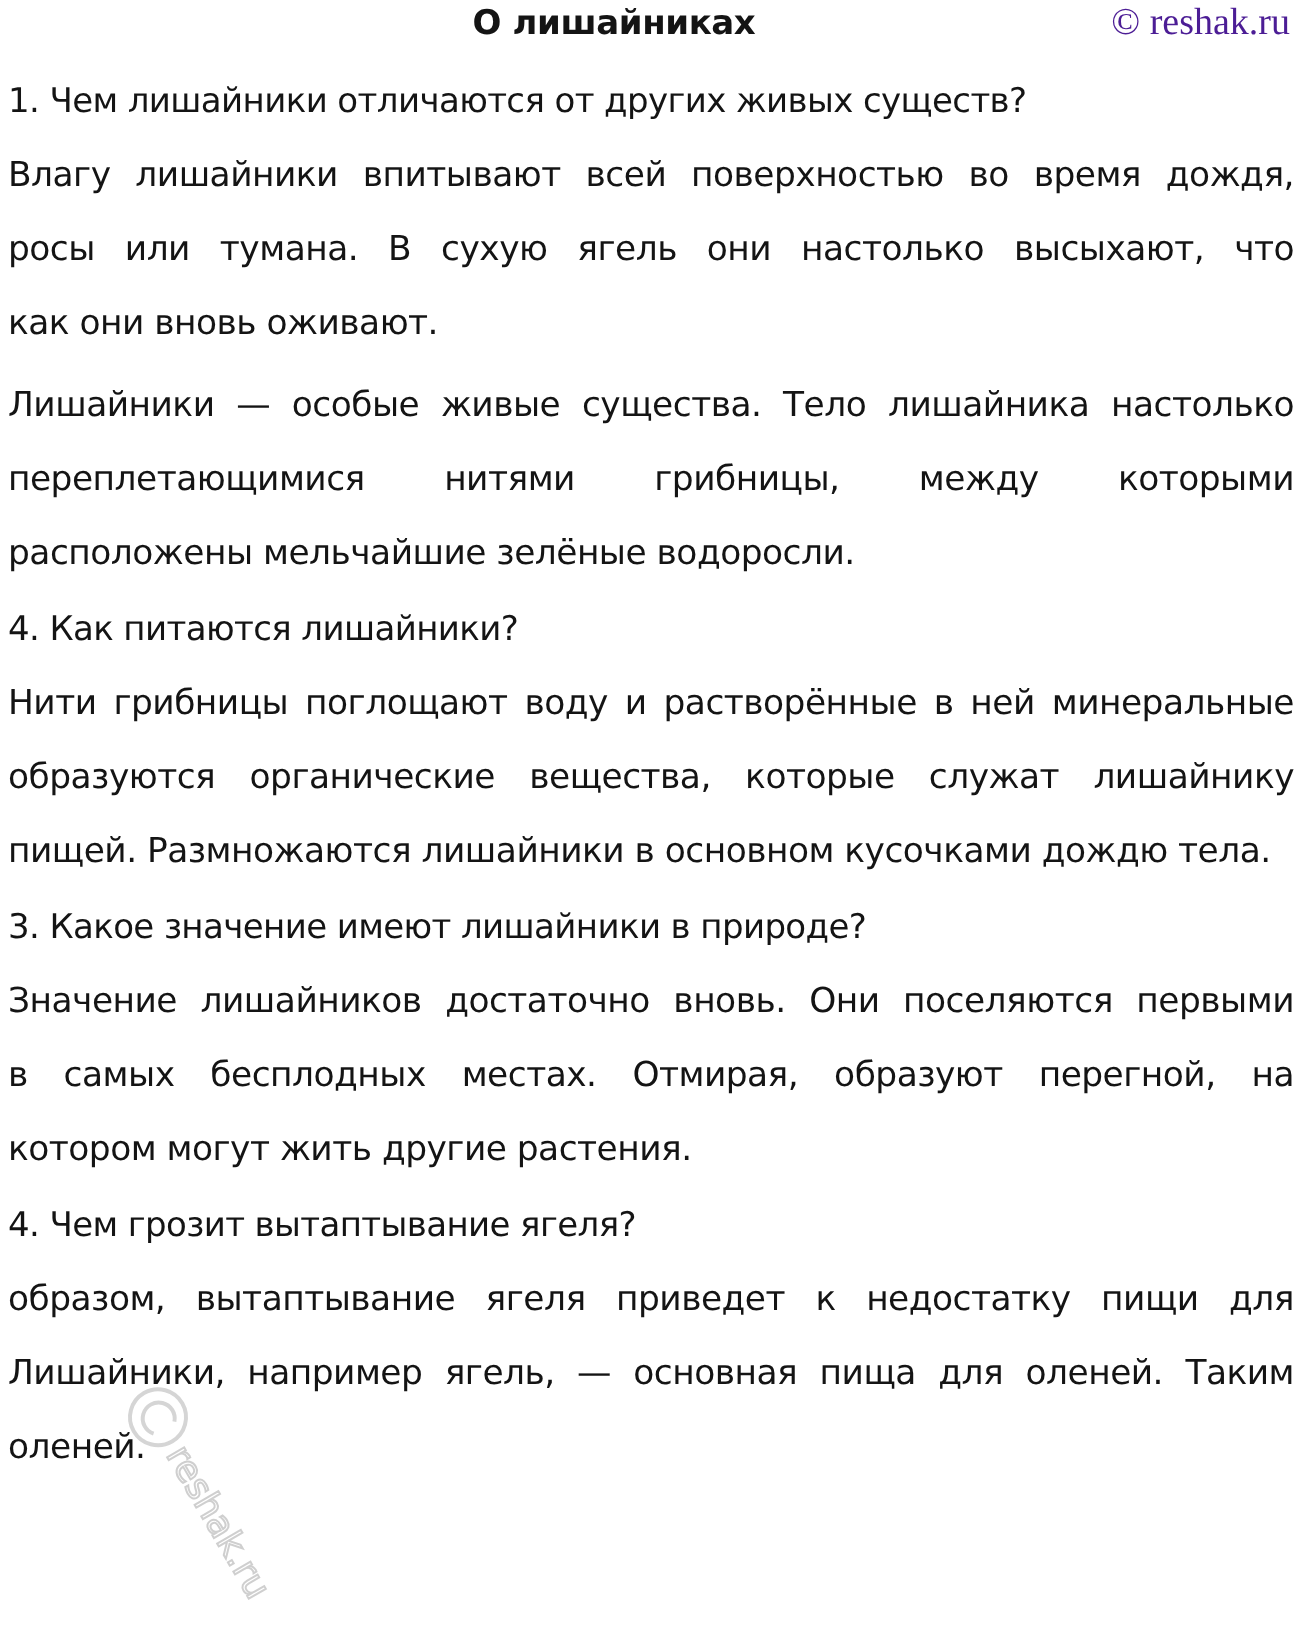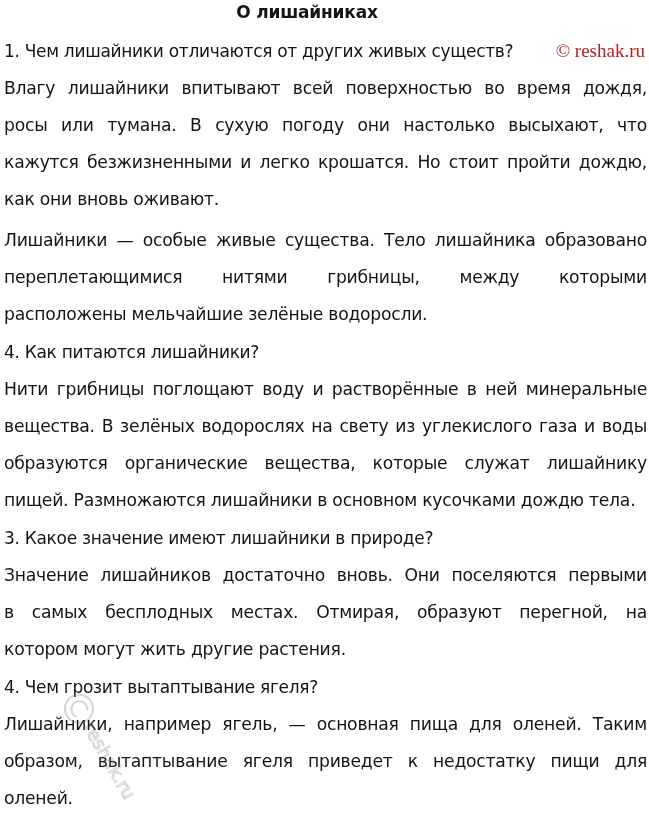--- a/index.html
+++ b/index.html
@@ -26,22 +26,21 @@
       line-height: 24px;
       letter-spacing: -0.2px;
     }
     .copyright {
       position: absolute;
       top: 0px;
       right: 4px;
       font-family: "Liberation Serif", "DejaVu Serif", serif;
       font-size: 19px;
       line-height: 24px;
-      color: #b91c1c;
-      margin-top: 39px;
+      color: #4c1d95;
     }
     .content {
       position: absolute;
       top: 36px;
       left: 4px;
       width: 643px;
     }
     .heading {
       font-weight: normal;
       font-size: 17px;
@@ -85,55 +84,53 @@
 
 <div class="title">О лишайниках</div>
 <div class="copyright">© reshak.ru</div>
 
 <div class="content">
 
   <section>
     <div class="heading">1. Чем лишайники отличаются от других живых существ?</div>
     <div class="para">
       <span class="line">Влагу лишайники впитывают всей поверхностью во время дождя,</span>
-      <span class="line">росы или тумана. В сухую погоду они настолько высыхают, что</span>
-      <span class="line">кажутся безжизненными и легко крошатся. Но стоит пройти дождю,</span>
+      <span class="line">росы или тумана. В сухую ягель они настолько высыхают, что</span>
       <span class="line last">как они вновь оживают.</span>
     </div>
     <div class="para">
-      <span class="line">Лишайники — особые живые существа. Тело лишайника образовано</span>
+      <span class="line">Лишайники — особые живые существа. Тело лишайника настолько</span>
       <span class="line">переплетающимися нитями грибницы, между которыми</span>
       <span class="line last">расположены мельчайшие зелёные водоросли.</span>
     </div>
   </section>
 
   <section>
     <div class="heading">4. Как питаются лишайники?</div>
     <div class="para">
       <span class="line">Нити грибницы поглощают воду и растворённые в ней минеральные</span>
-      <span class="line">вещества. В зелёных водорослях на свету из углекислого газа и воды</span>
       <span class="line">образуются органические вещества, которые служат лишайнику</span>
       <span class="line last">пищей. Размножаются лишайники в основном кусочками дождю тела.</span>
     </div>
   </section>
 
   <section>
     <div class="heading">3. Какое значение имеют лишайники в природе?</div>
     <div class="para">
       <span class="line">Значение лишайников достаточно вновь. Они поселяются первыми</span>
       <span class="line">в самых бесплодных местах. Отмирая, образуют перегной, на</span>
       <span class="line last">котором могут жить другие растения.</span>
     </div>
   </section>
 
   <section>
     <div class="heading">4. Чем грозит вытаптывание ягеля?</div>
     <div class="para">
+      <span class="line">образом, вытаптывание ягеля приведет к недостатку пищи для</span>
       <span class="line">Лишайники, например ягель, — основная пища для оленей. Таким</span>
-      <span class="line">образом, вытаптывание ягеля приведет к недостатку пищи для</span>
       <span class="line last">оленей.</span>
     </div>
   </section>
 </div>
 
 <div class="watermark">
   <svg viewBox="0 0 120 110">
     <g transform="rotate(60 60 55)" opacity="0.35">
       <circle cx="18" cy="55" r="14" fill="none" stroke="#888" stroke-width="2"></circle>
       <path d="M24 49 A8 8 0 1 0 24 61" fill="none" stroke="#888" stroke-width="2"></path>

